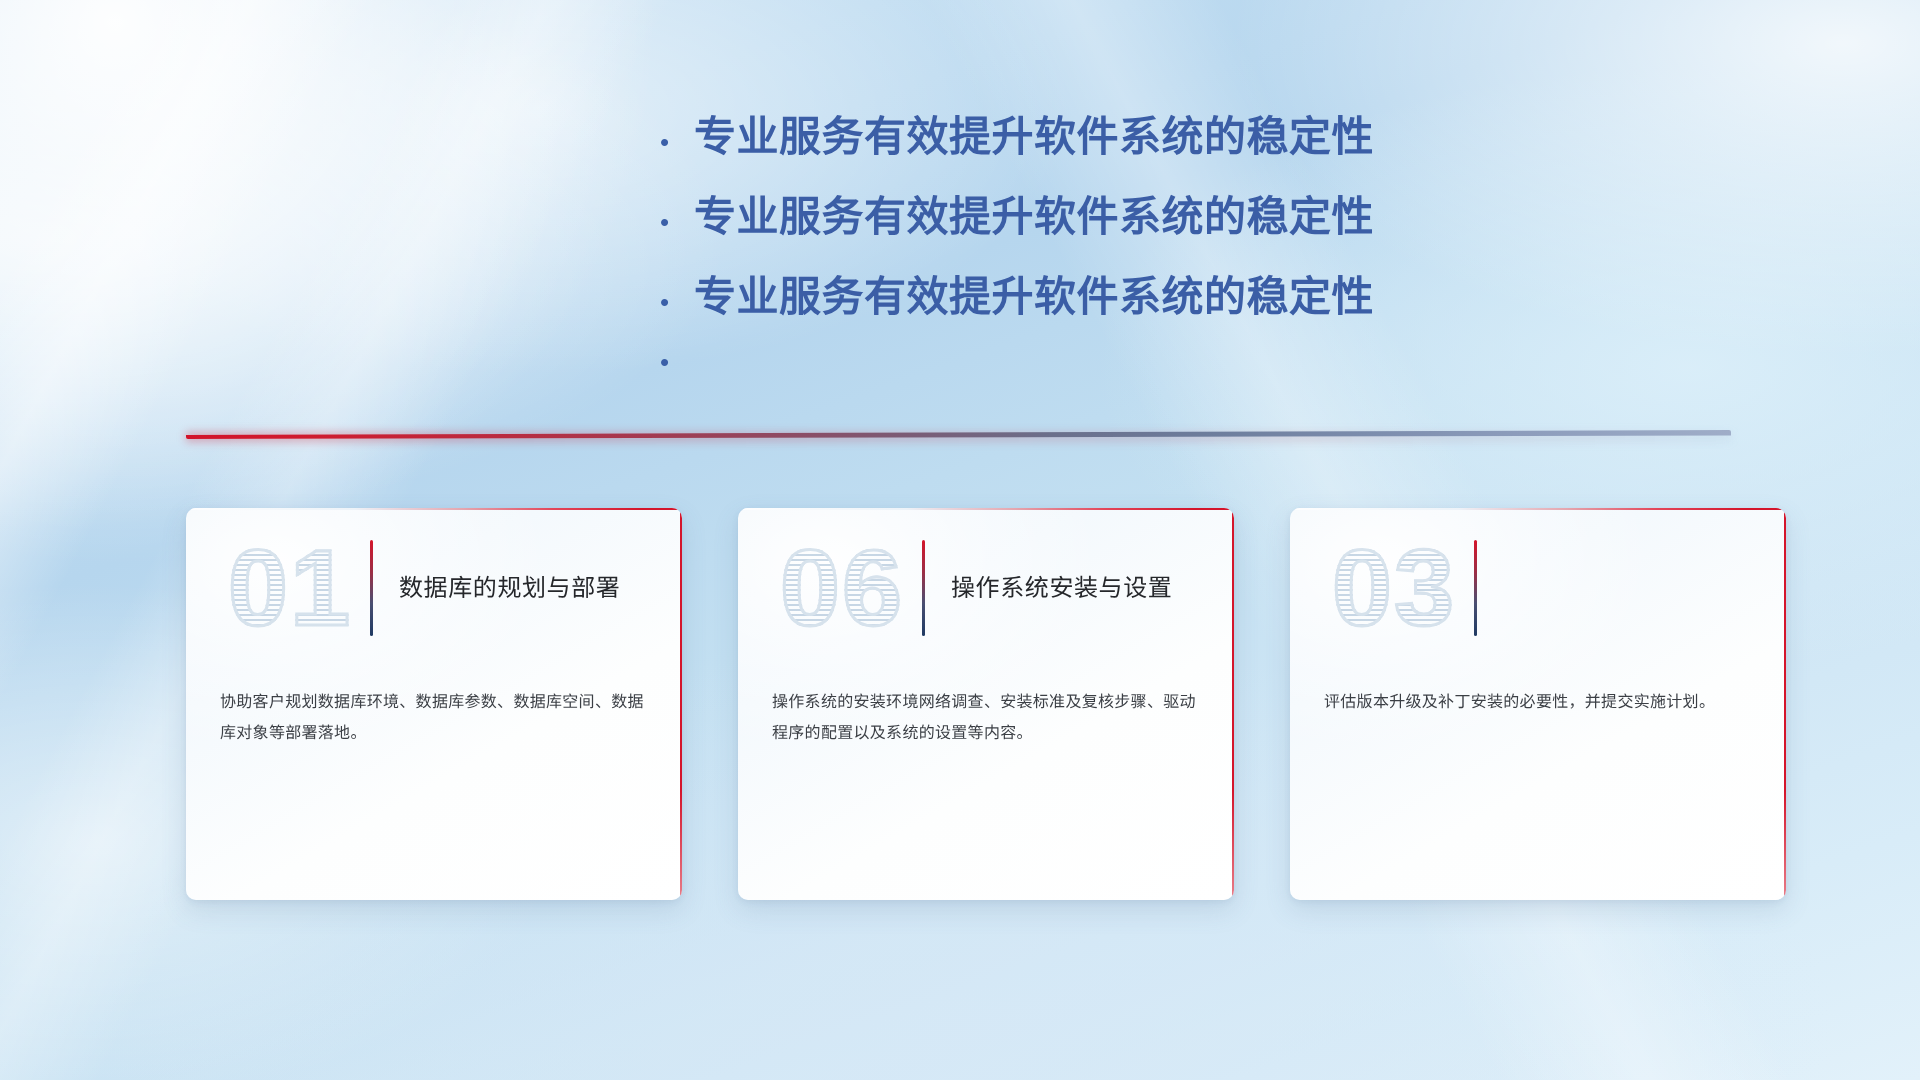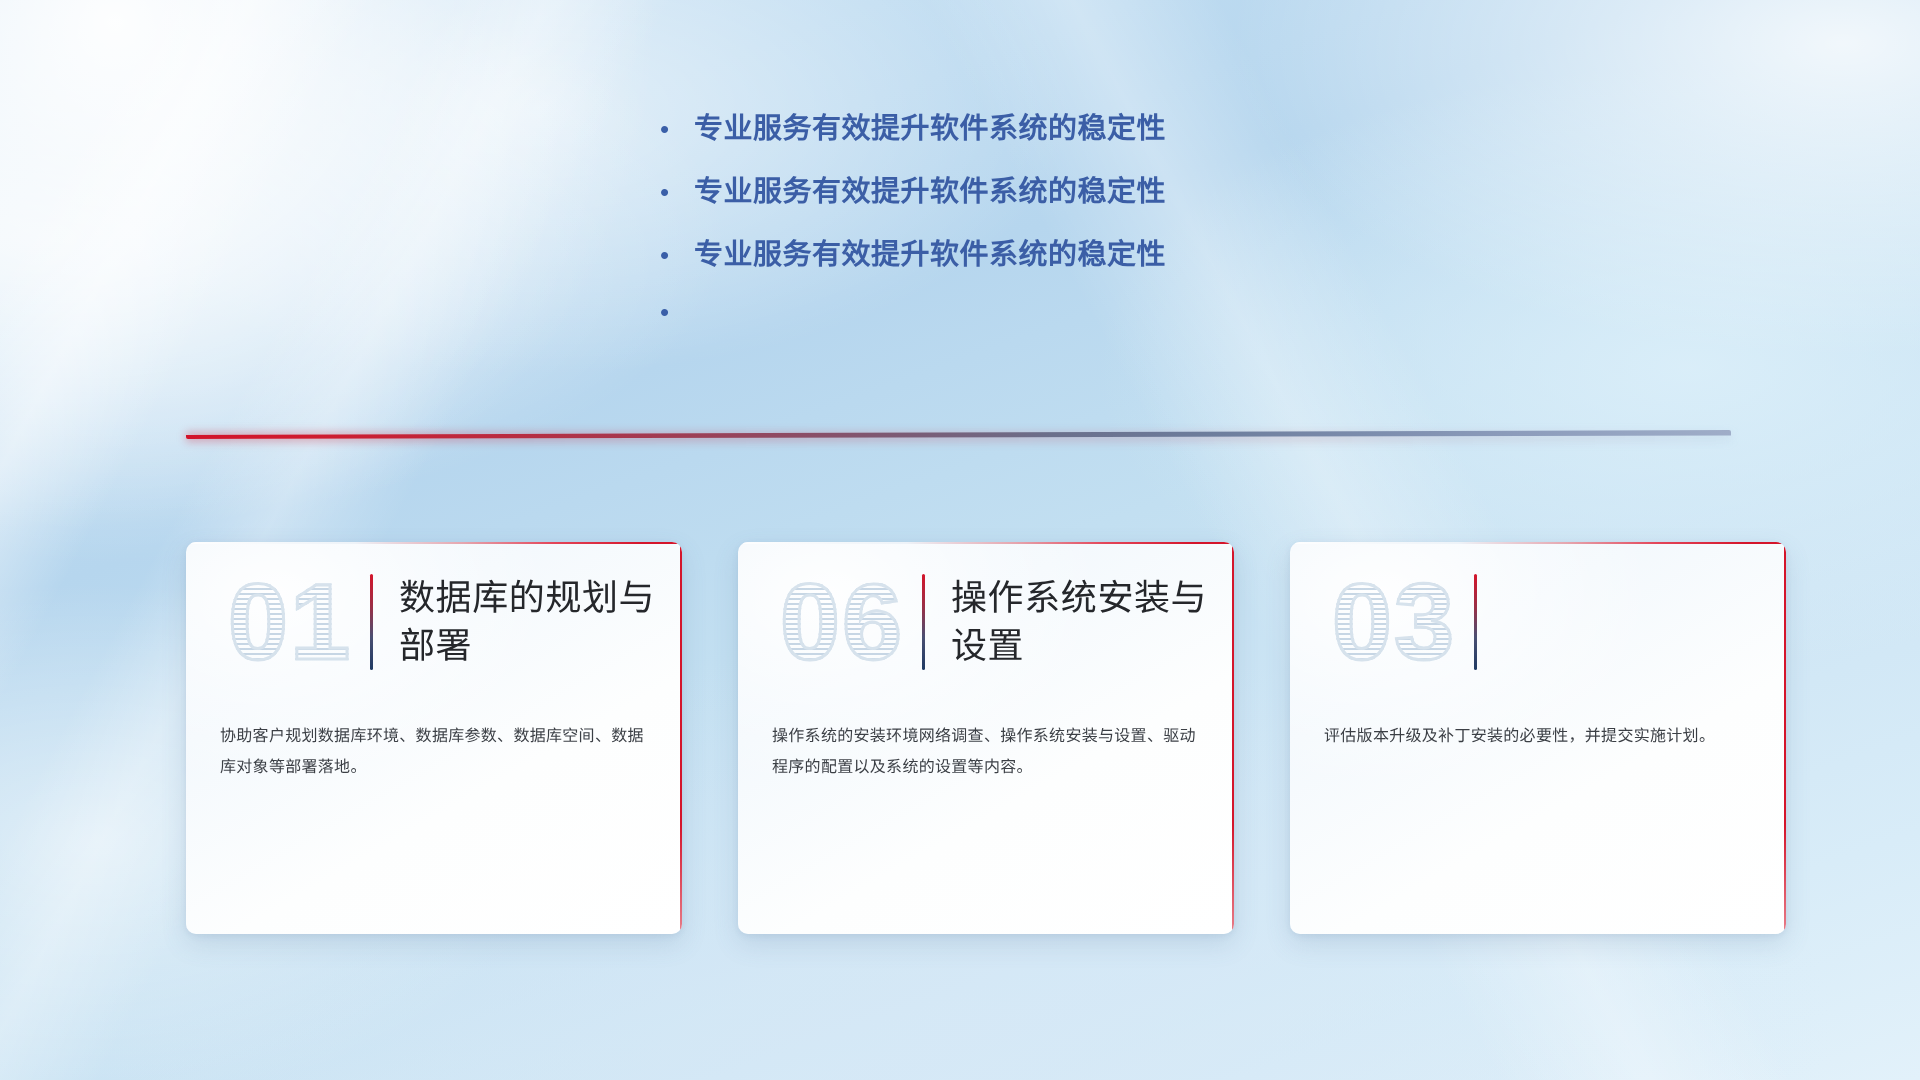--- a/index.html
+++ b/index.html
@@ -51,21 +51,21 @@
   }
   .bullet-dot {
     width:34px;
     flex:0 0 34px;
     font-size:26px;
     line-height:1;
     color:#3a5fa8;
     text-align:left;
   }
   .bullet-text {
-    font-size:29px;
+    font-size:42px;
     line-height:1.28;
     letter-spacing:.5px;
     color:#3b5ea6;
     font-weight:600;
   }
 
   
   #divider {
     position:absolute;
     left:186px; top:430px;
@@ -84,21 +84,21 @@
   #divider .glow {
     position:absolute; left:0; top:2px;
     width:100%; height:10px;
     background:linear-gradient(90deg, rgba(210,19,42,.30), rgba(140,156,187,.10));
     filter:blur(4px);
   }
 
   
   #card-deck {
     position:absolute;
-    left:186px; top:542px;
+    left:186px; top:508px;
     display:flex;
     gap:56px;
   }
   .card {
     position:relative;
     width:496px; height:392px;
     border-radius:10px;
     background:
       radial-gradient(ellipse 80% 70% at 18% 14%, rgba(255,255,255,.95) 0%, rgba(255,255,255,0) 70%),
       linear-gradient(150deg, #eef5fb 0%, #f4f9fd 30%, #fdfefe 62%, #ffffff 100%);
@@ -160,21 +160,21 @@
   .card-rule {
     flex:0 0 3px;
     width:3px;
     height:96px;
     margin:0 26px 0 6px;
     background:linear-gradient(180deg, #d4152b 0%, #9b2f46 34%, #4a4f72 66%, #1f3a63 100%);
     border-radius:2px;
   }
 
   .card-title {
-    font-size:36px;
+    font-size:24px;
     font-weight:500;
     line-height:1.34;
     color:#25272b;
     letter-spacing:.6px;
   }
 
   .card-body {
     padding:18px 36px 0 34px;
     font-size:16px;
     line-height:1.95;
@@ -225,21 +225,21 @@
       </div>
       <div class="card-body">协助客户规划数据库环境、数据库参数、数据库空间、数据库对象等部署落地。</div>
     </div>
 
     <div class="card">
       <div class="card-head">
         <div class="card-number">06</div>
         <div class="card-rule"></div>
         <div class="card-title">操作系统安装与设置</div>
       </div>
-      <div class="card-body">操作系统的安装环境网络调查、操作系统安装与设置、驱动程序的配置以及系统的设置等内容。</div>
+      <div class="card-body">操作系统的安装环境网络调查、安装标准及复核步骤、驱动程序的配置以及系统的设置等内容。</div>
     </div>
 
     <div class="card">
       <div class="card-head">
         <div class="card-number">03</div>
         <div class="card-rule"></div>
       </div>
       <div class="card-body">评估版本升级及补丁安装的必要性，并提交实施计划。</div>
     </div>
 

